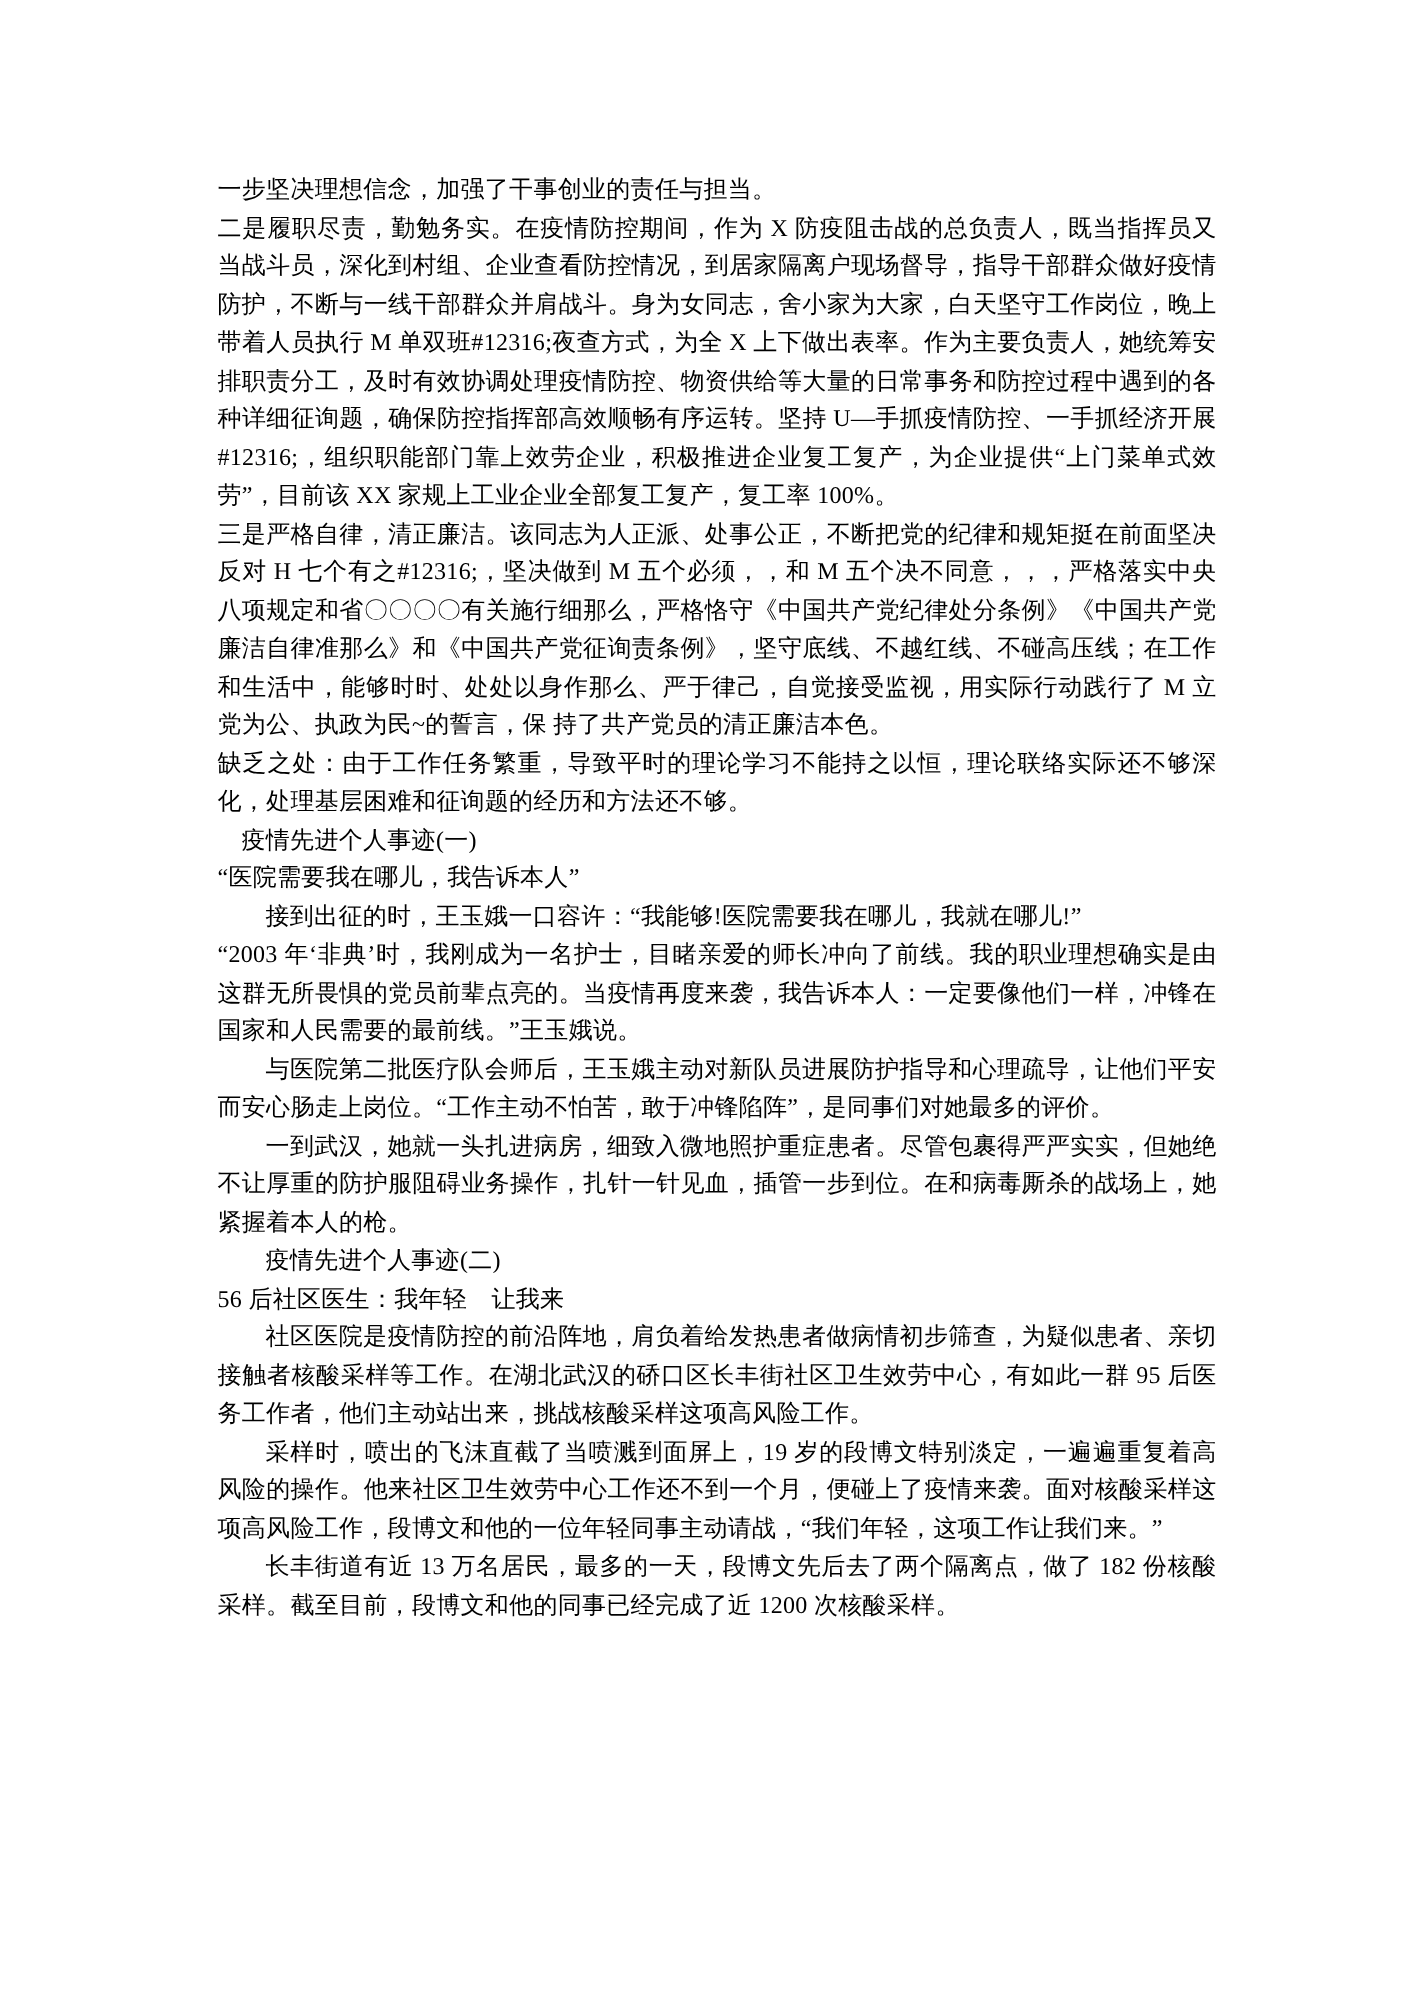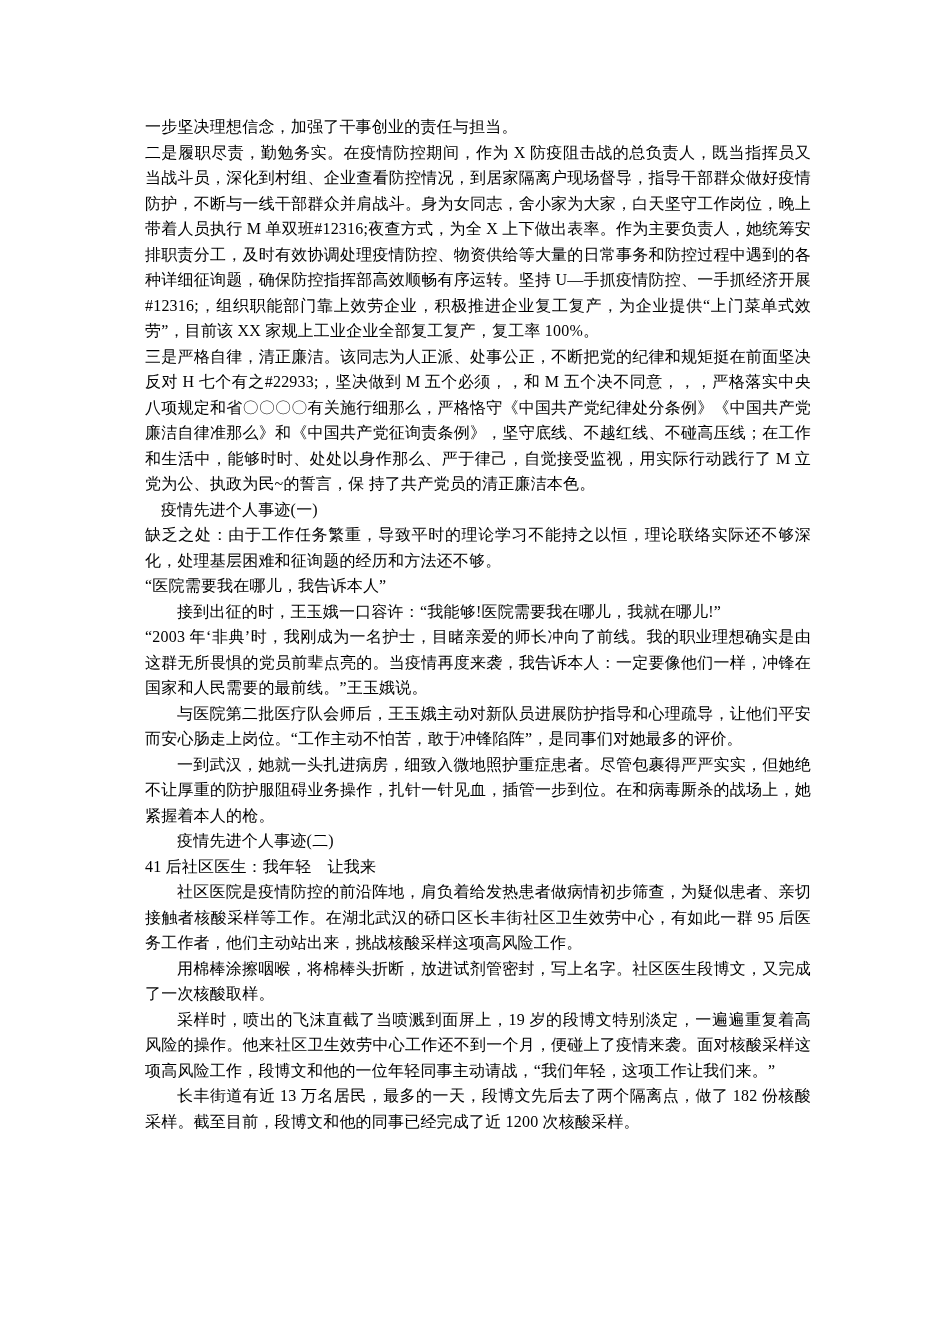--- a/index.html
+++ b/index.html
@@ -29,28 +29,27 @@
   .ind-1 { text-indent: 1em; }
   .ind-2 { text-indent: 2em; }
 </style>
 </head>
 <body>
 
 <div class="page">
   <div class="doc-body">
       <p class="para ind-0">一步坚决理想信念，加强了干事创业的责任与担当。</p>
       <p class="para ind-0">二是履职尽责，勤勉务实。在疫情防控期间，作为 X 防疫阻击战的总负责人，既当指挥员又当战斗员，深化到村组、企业查看防控情况，到居家隔离户现场督导，指导干部群众做好疫情防护，不断与一线干部群众并肩战斗。身为女同志，舍小家为大家，白天坚守工作岗位，晚上带着人员执行 M 单双班#12316;夜查方式，为全 X 上下做出表率。作为主要负责人，她统筹安排职责分工，及时有效协调处理疫情防控、物资供给等大量的日常事务和防控过程中遇到的各种详细征询题，确保防控指挥部高效顺畅有序运转。坚持 U—手抓疫情防控、一手抓经济开展#12316;，组织职能部门靠上效劳企业，积极推进企业复工复产，为企业提供“上门菜单式效劳”，目前该 XX 家规上工业企业全部复工复产，复工率 100%。</p>
-      <p class="para ind-0">三是严格自律，清正廉洁。该同志为人正派、处事公正，不断把党的纪律和规矩挺在前面坚决反对 H 七个有之#22933;，坚决做到 M 五个必须，，和 M 五个决不同意，，，严格落实中央八项规定和省〇〇〇〇有关施行细那么，严格恪守《中国共产党纪律处分条例》《中国共产党廉洁自律准那么》和《中国共产党征询责条例》，坚守底线、不越红线、不碰高压线；在工作和生活中，能够时时、处处以身作那么、严于律己，自觉接受监视，用实际行动践行了 M 立党为公、执政为民~的誓言，保 持了共产党员的清正廉洁本色。</p>
+      <p class="para ind-0">三是严格自律，清正廉洁。该同志为人正派、处事公正，不断把党的纪律和规矩挺在前面坚决反对 H 七个有之#12316;，坚决做到 M 五个必须，，和 M 五个决不同意，，，严格落实中央八项规定和省〇〇〇〇有关施行细那么，严格恪守《中国共产党纪律处分条例》《中国共产党廉洁自律准那么》和《中国共产党征询责条例》，坚守底线、不越红线、不碰高压线；在工作和生活中，能够时时、处处以身作那么、严于律己，自觉接受监视，用实际行动践行了 M 立党为公、执政为民~的誓言，保 持了共产党员的清正廉洁本色。</p>
+      <p class="para ind-0">缺乏之处：由于工作任务繁重，导致平时的理论学习不能持之以恒，理论联络实际还不够深化，处理基层困难和征询题的经历和方法还不够。</p>
       <p class="para ind-1">疫情先进个人事迹(一)</p>
-      <p class="para ind-0">缺乏之处：由于工作任务繁重，导致平时的理论学习不能持之以恒，理论联络实际还不够深化，处理基层困难和征询题的经历和方法还不够。</p>
       <p class="para ind-0">“医院需要我在哪儿，我告诉本人”</p>
       <p class="para ind-2">接到出征的时，王玉娥一口容许：“我能够!医院需要我在哪儿，我就在哪儿!”</p>
       <p class="para ind-0">“2003 年‘非典’时，我刚成为一名护士，目睹亲爱的师长冲向了前线。我的职业理想确实是由这群无所畏惧的党员前辈点亮的。当疫情再度来袭，我告诉本人：一定要像他们一样，冲锋在国家和人民需要的最前线。”王玉娥说。</p>
       <p class="para ind-2">与医院第二批医疗队会师后，王玉娥主动对新队员进展防护指导和心理疏导，让他们平安而安心肠走上岗位。“工作主动不怕苦，敢于冲锋陷阵”，是同事们对她最多的评价。</p>
       <p class="para ind-2">一到武汉，她就一头扎进病房，细致入微地照护重症患者。尽管包裹得严严实实，但她绝不让厚重的防护服阻碍业务操作，扎针一针见血，插管一步到位。在和病毒厮杀的战场上，她紧握着本人的枪。</p>
       <p class="para ind-2">疫情先进个人事迹(二)</p>
-      <p class="para ind-0">41 后社区医生：我年轻　让我来</p>
+      <p class="para ind-0">56 后社区医生：我年轻　让我来</p>
       <p class="para ind-2">社区医院是疫情防控的前沿阵地，肩负着给发热患者做病情初步筛查，为疑似患者、亲切接触者核酸采样等工作。在湖北武汉的硚口区长丰街社区卫生效劳中心，有如此一群 95 后医务工作者，他们主动站出来，挑战核酸采样这项高风险工作。</p>
-      <p class="para ind-2">用棉棒涂擦咽喉，将棉棒头折断，放进试剂管密封，写上名字。社区医生段博文，又完成了一次核酸取样。</p>
       <p class="para ind-2">采样时，喷出的飞沫直截了当喷溅到面屏上，19 岁的段博文特别淡定，一遍遍重复着高风险的操作。他来社区卫生效劳中心工作还不到一个月，便碰上了疫情来袭。面对核酸采样这项高风险工作，段博文和他的一位年轻同事主动请战，“我们年轻，这项工作让我们来。”</p>
       <p class="para ind-2">长丰街道有近 13 万名居民，最多的一天，段博文先后去了两个隔离点，做了 182 份核酸采样。截至目前，段博文和他的同事已经完成了近 1200 次核酸采样。</p>
     </div>
 </div>
 
 </body></html>

